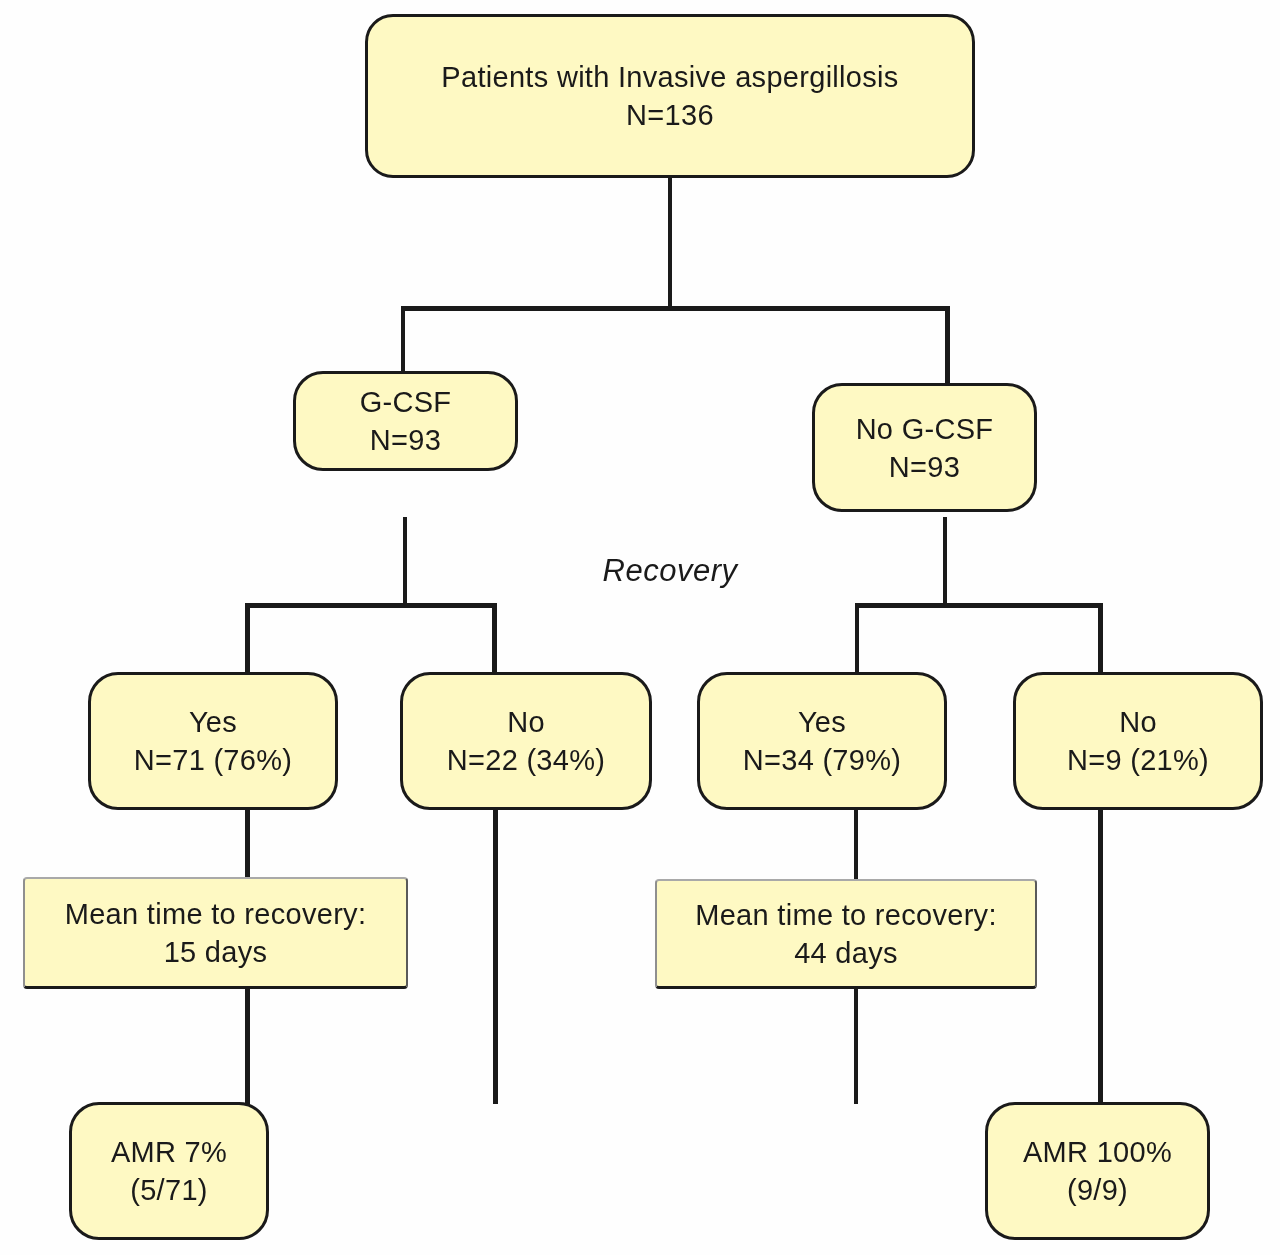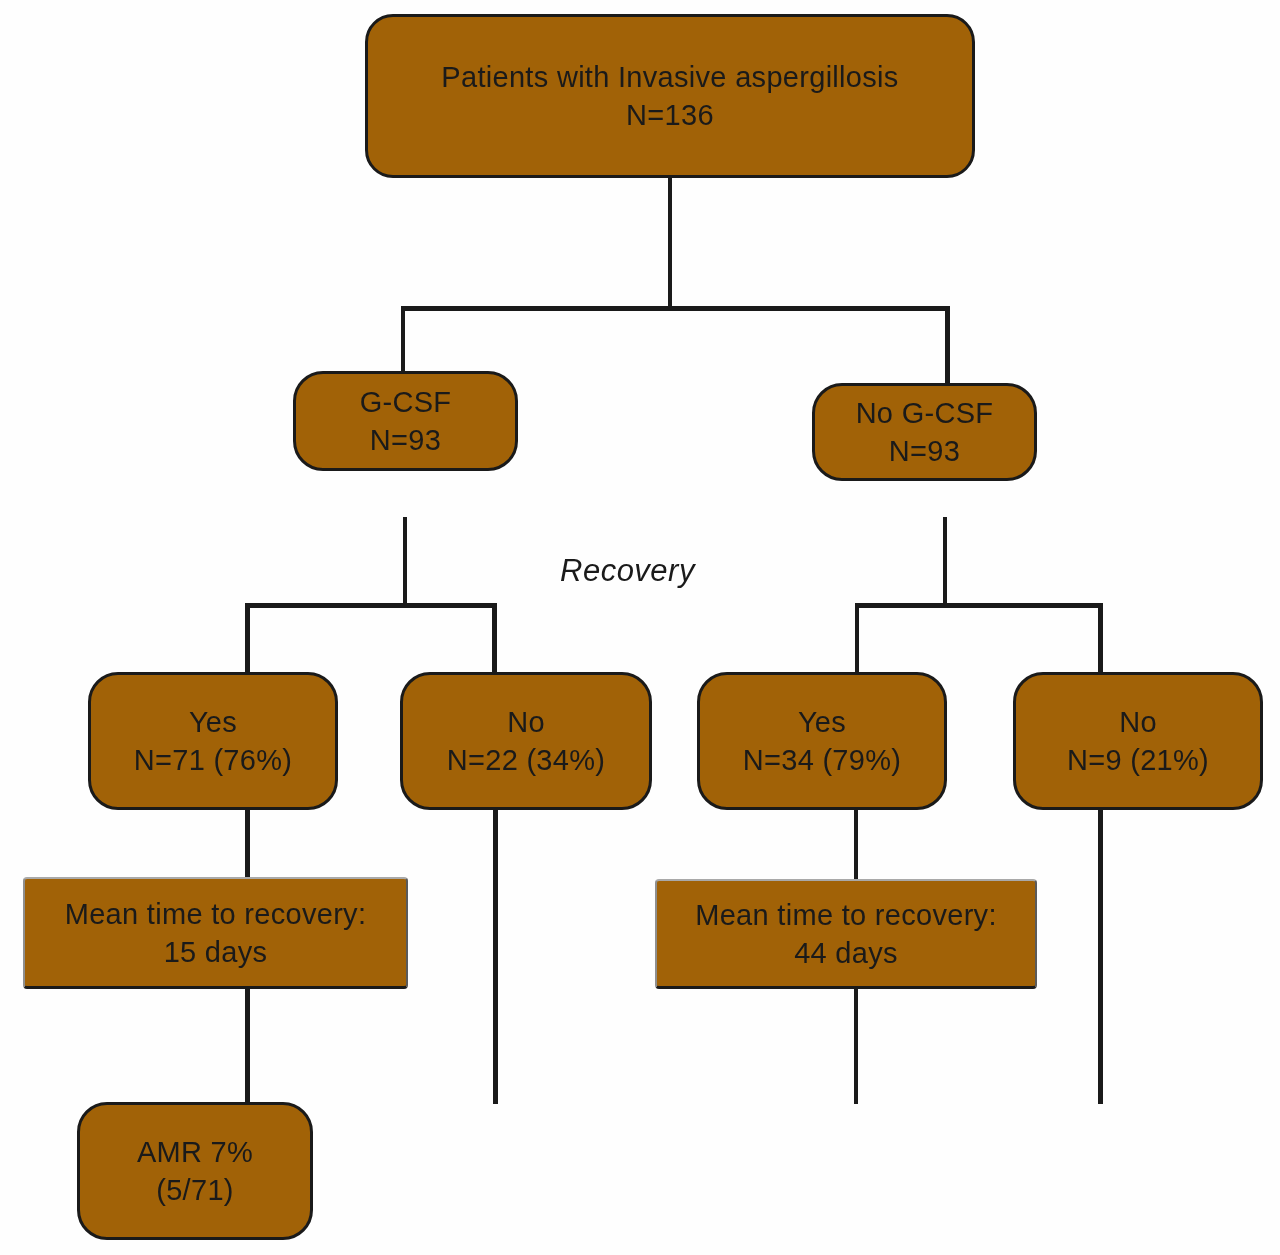--- a/index.html
+++ b/index.html
@@ -6,21 +6,21 @@
   #canvas{
     position:relative;
     width:1280px;height:1255px;
     background:#fefefe;
     font-family:"Liberation Sans", sans-serif;
     color:#1a1a1a;
     overflow:hidden;
   }
   .box{
     position:absolute;
-    background:#a16207;
+    background:#fef9c3;
     border:3px solid #1a1a1a;
     border-radius:30px;
     display:flex;flex-direction:column;
     align-items:center;justify-content:center;
     text-align:center;
     font-size:29px;line-height:38px;
     letter-spacing:0.3px;
     z-index:2;
     box-sizing:border-box;
   }
@@ -33,21 +33,21 @@
   }
   .conn{
     position:absolute;
     background:#1a1a1a;
     z-index:1;
   }
   .freelabel{
     position:absolute;
     font-style:italic;
     font-size:31px;
-    text-align:left;
+    text-align:center;
     z-index:2;
     letter-spacing:0.5px;
   }
 </style>
 </head>
 <body>
 
 <div id="canvas">
 
   <div class="conn" style="left:668px;top:176px;width:4px;height:134px"></div>
@@ -73,21 +73,21 @@
   <div class="box" style="left:365px;top:14px;width:610px;height:164px;border-radius:28px">
     <div>Patients with Invasive aspergillosis</div>
     <div>N=136</div>
   </div>
 
   <div class="box" style="left:293px;top:371px;width:225px;height:100px">
     <div>G-CSF</div>
     <div>N=93</div>
   </div>
 
-  <div class="box" style="left:812px;top:383px;width:225px;height:98px">
+  <div class="box" style="left:812px;top:383px;width:225px;height:129px">
     <div>No G-CSF</div>
     <div>N=93</div>
   </div>
 
   <div class="freelabel" style="left:560px;top:553px;width:220px">Recovery</div>
 
   <div class="box" style="left:88px;top:672px;width:250px;height:138px">
     <div>Yes</div>
     <div>N=71 (76%)</div>
   </div>
@@ -110,21 +110,25 @@
   <div class="box rect" style="left:23px;top:877px;width:385px;height:112px">
     <div>Mean time to recovery:</div>
     <div>15 days</div>
   </div>
 
   <div class="box rect" style="left:655px;top:879px;width:382px;height:110px">
     <div>Mean time to recovery:</div>
     <div>44 days</div>
   </div>
 
-  <div class="box" style="left:77px;top:1102px;width:236px;height:138px">
+  <div class="box" style="left:69px;top:1102px;width:200px;height:138px">
     <div>AMR 7%</div>
     <div>(5/71)</div>
   </div>
 
 
 
+  <div class="box" style="left:985px;top:1102px;width:225px;height:138px">
+    <div>AMR 100%</div>
+    <div>(9/9)</div>
+  </div>
 
 </div>
 
 </body></html>

